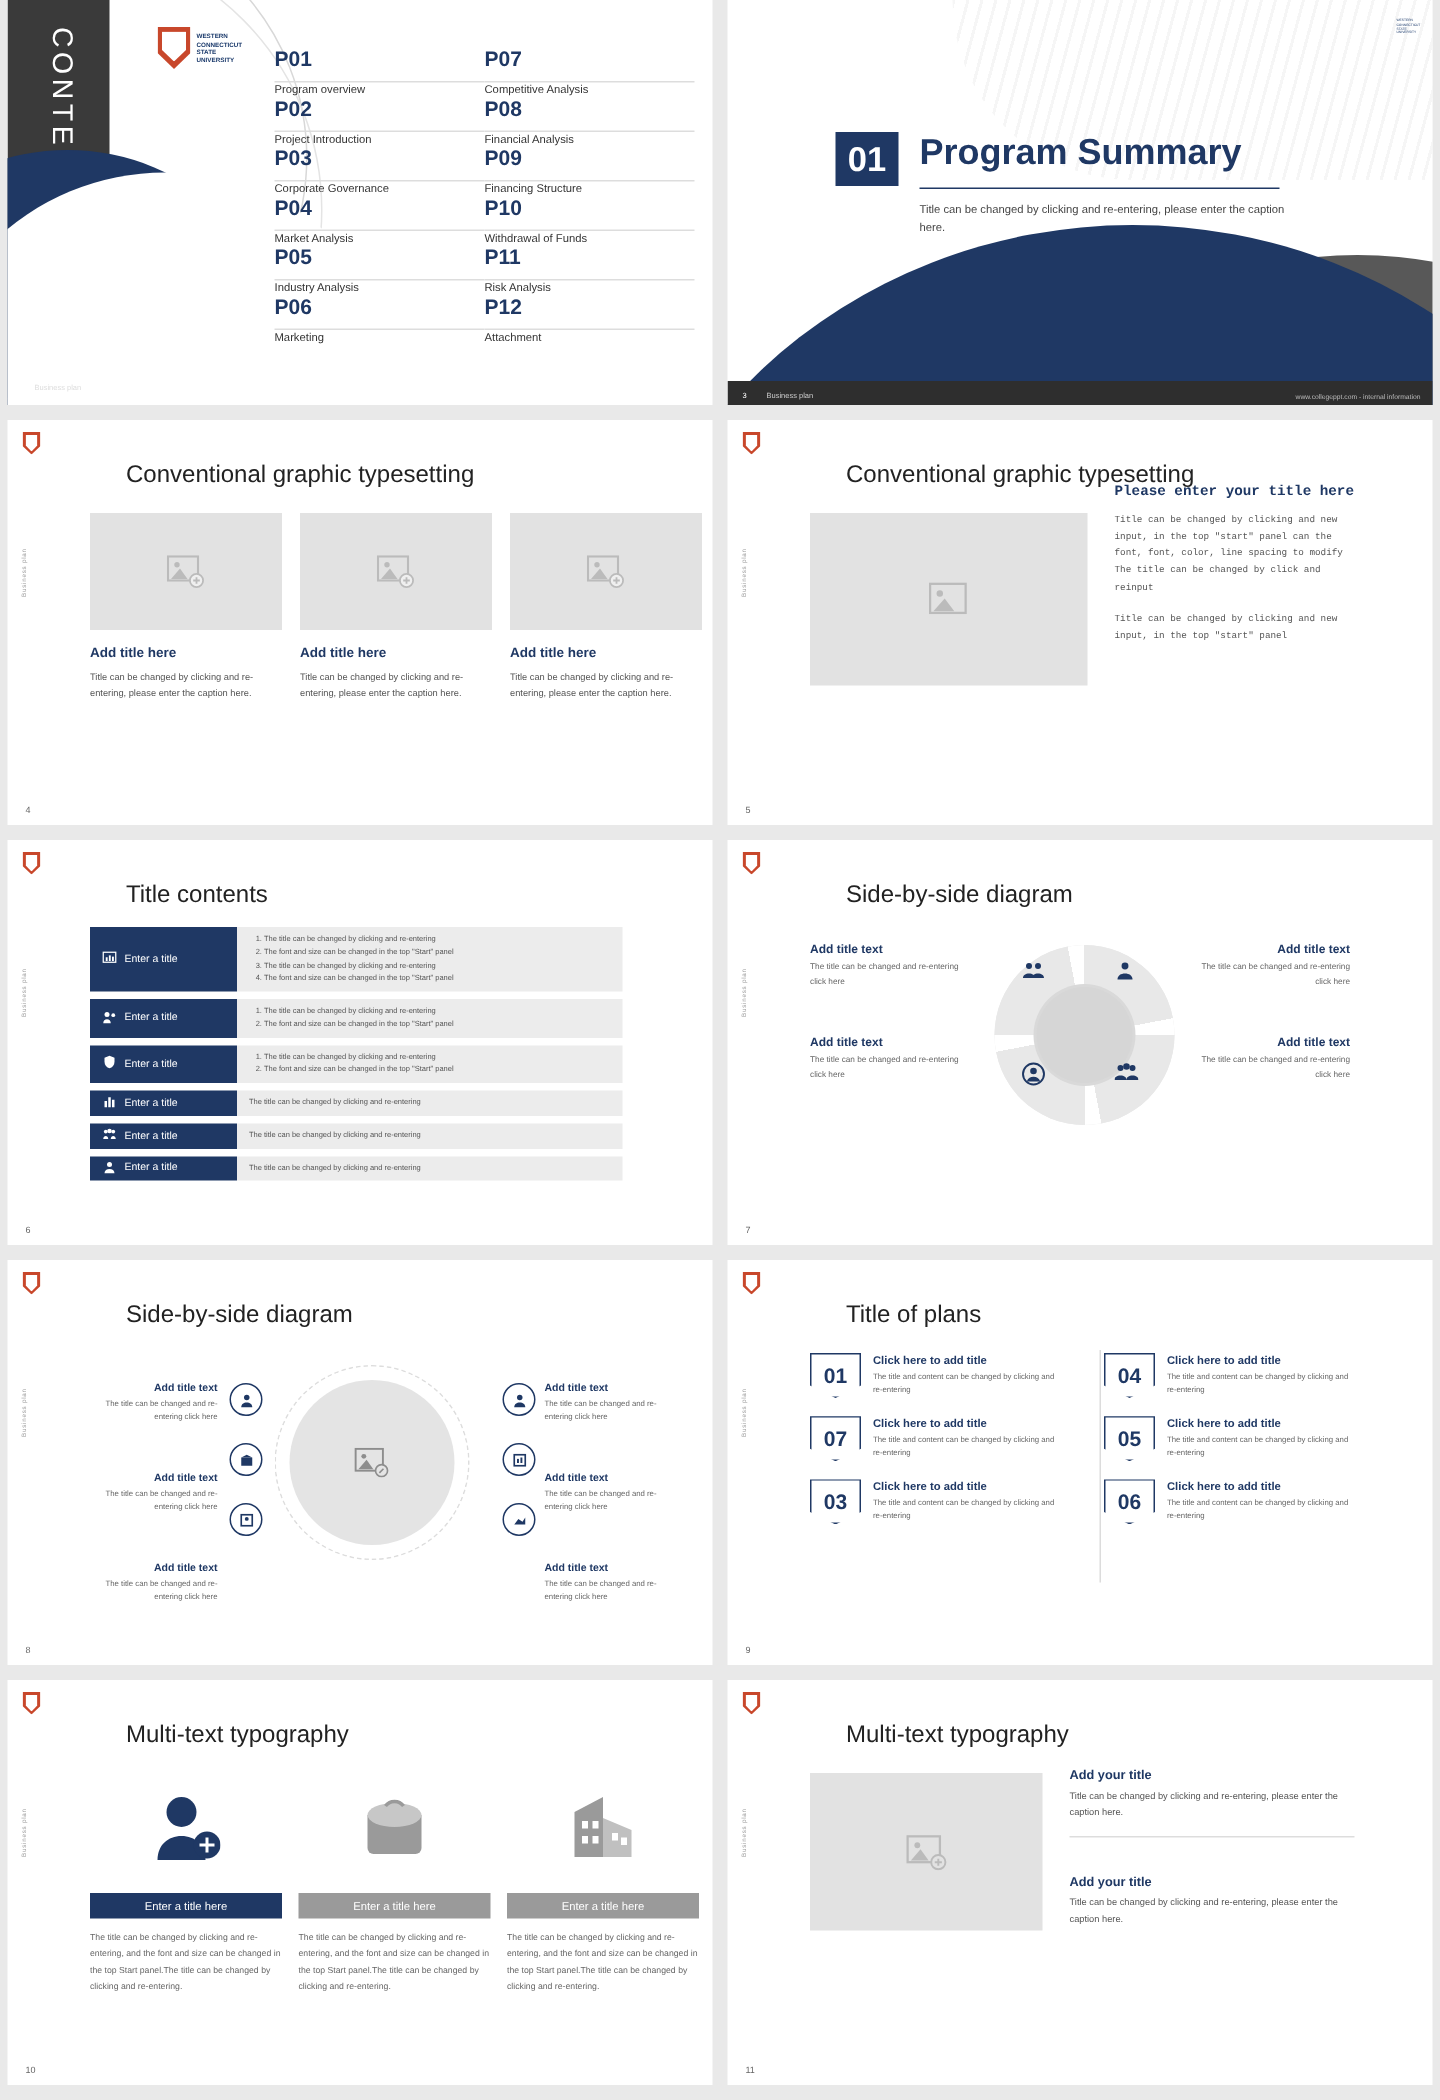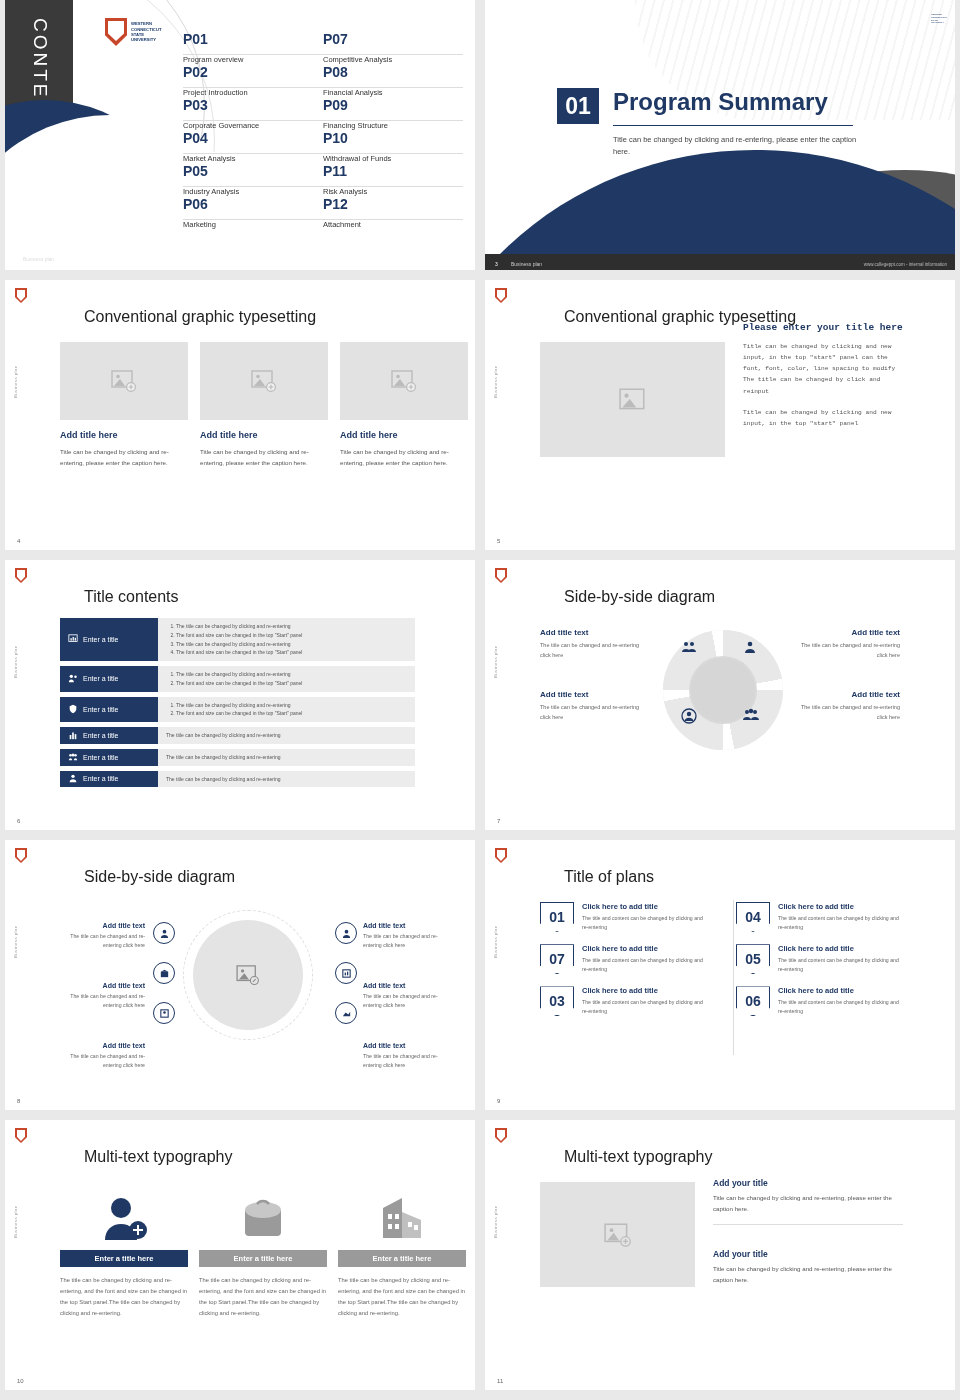--- a/index.html
+++ b/index.html
@@ -276,21 +276,21 @@
   .s9 .divider {
     position: absolute; left: 248px; top: 60px; height: 155px;
     border-left: 1px solid #dcdcdc;
   }
 
   
   .s10 .cols { position: absolute; left: 55px; top: 62px; display: flex; gap: 11px; }
   .s10 .col { width: 128px; text-align: center; }
   .s10 .icon { height: 60px; display: flex; align-items: flex-end; justify-content: center; }
   .s10 .bar {
-    margin-top: 8px; color: #fff; font-size: 7.5px; padding: 4px 0; font-weight: bold; text-align: center;
+    margin-top: 20px; color: #fff; font-size: 7.5px; padding: 4px 0; font-weight: normal; text-align: center;
   }
   .s10 .bar.navy { background: #1f3864; }
   .s10 .bar.grey { background: #9a9a9a; }
   .s10 .col p { font-size: 5.8px; color: #666; line-height: 1.9; margin-top: 8px; text-align: left; }
 
   
   .s11 .ph { position: absolute; left: 55px; top: 62px; width: 155px; height: 105px; }
   .s11 .blocks { position: absolute; left: 228px; top: 58px; width: 190px; }
   .s11 .block { border-bottom: 1px solid #ddd; padding-bottom: 9px; margin-bottom: 24px; }
   .s11 .block:last-child { border-bottom: none; }

